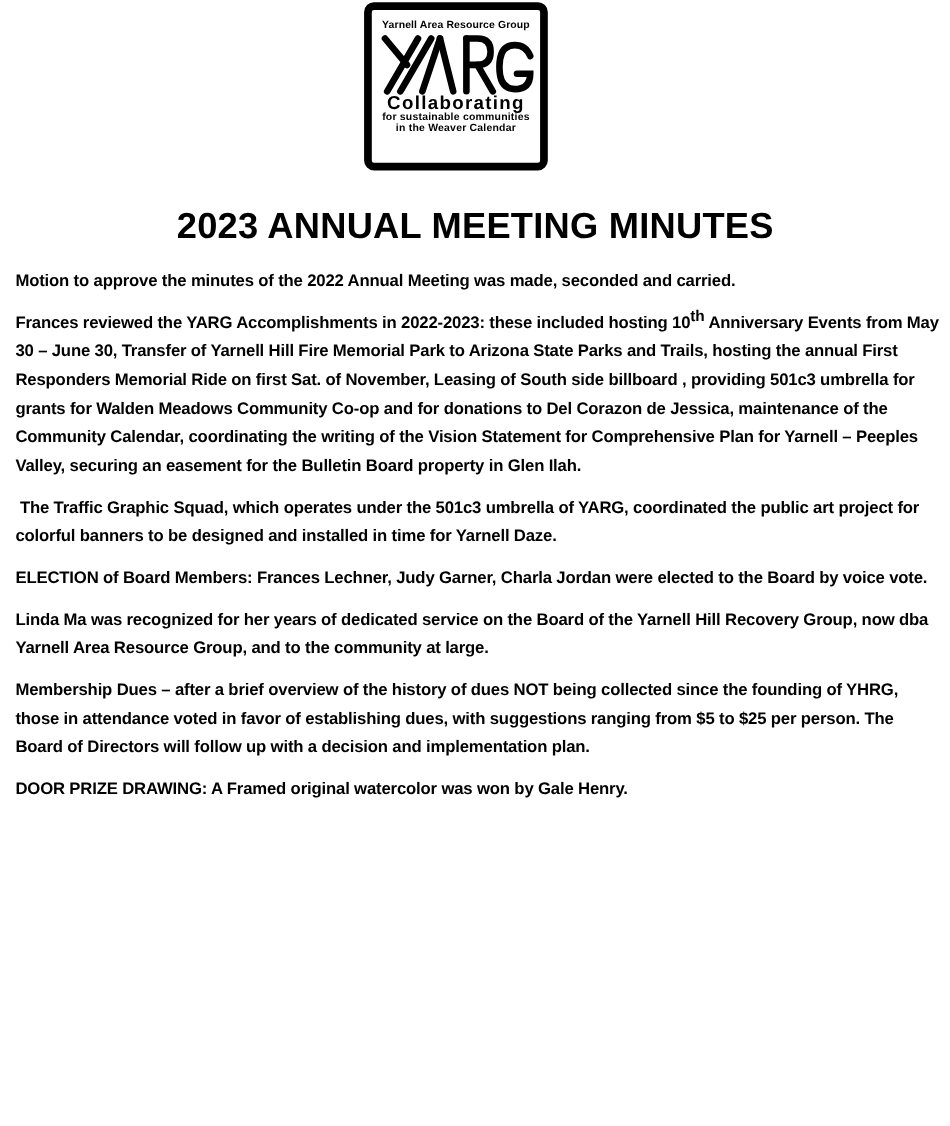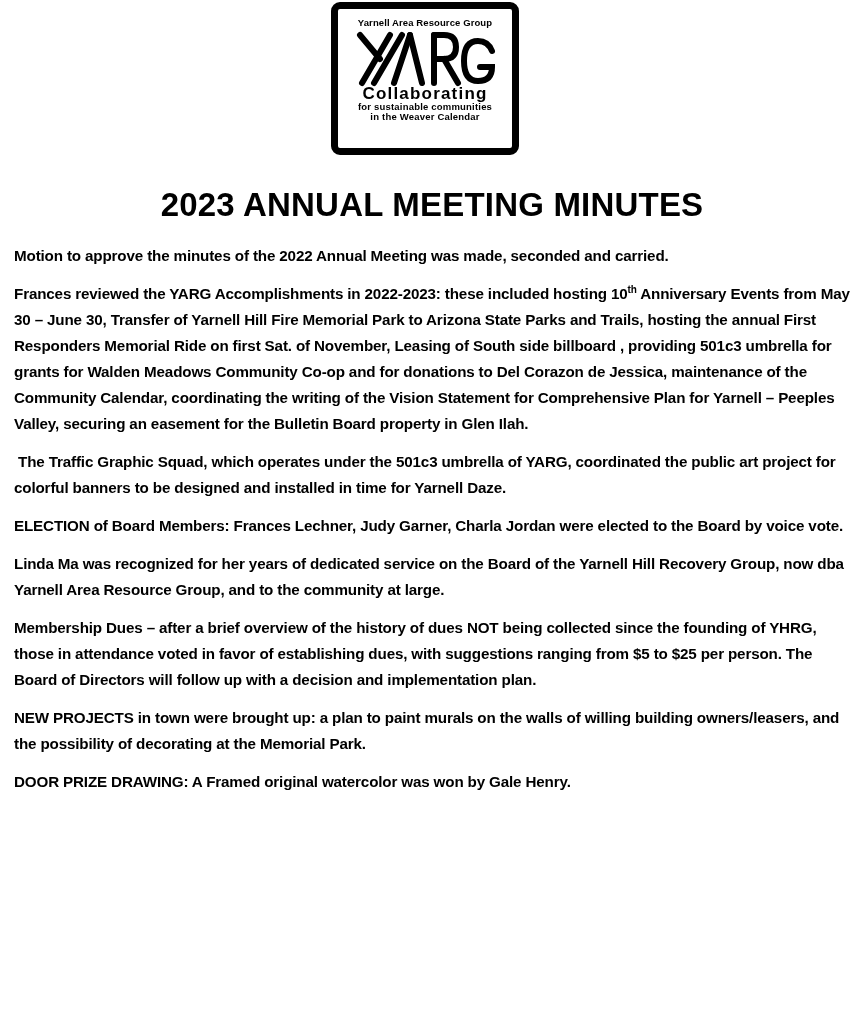--- a/index.html
+++ b/index.html
@@ -1,41 +1,41 @@
 <!DOCTYPE html>
 <html><head>
   <meta charset="utf-8">
   <style>
     html, body { margin: 0; padding: 0; background: #ffffff; }
     body {
       width: 864px; height: 1024px; overflow: hidden; position: relative;
       font-family: "Liberation Sans", sans-serif; color: #000;
     }
     .logo {
-      position: absolute; left: 331px; top: 2px; width: 188px; height: 153px;
+      position: absolute; left: 331px; top: 2px; width: 167px; height: 153px;
       box-sizing: border-box; border: 7px solid #000; border-radius: 9px;
       background: #fff; text-align: center;
     }
     .logo-top { font-size: 9.5px; font-weight: bold; margin-top: 8px; letter-spacing: 0.1px; }
     .logo-mark { display: block; margin: 1px auto 0; }
     .logo-collab { font-size: 17px; font-weight: bold; letter-spacing: 1.2px; line-height: 16px; margin-top: -1px; }
     .logo-sub { font-size: 9.5px; font-weight: bold; line-height: 10px; letter-spacing: 0.2px; }
     .title {
       position: absolute; left: 0; top: 186px; width: 864px; text-align: center;
       font-size: 33px; font-weight: bold; letter-spacing: 0.2px;
     }
     .body-text {
       position: absolute; left: 14px; top: 243px; width: 840px;
     }
     .para {
       font-size: 15.2px; font-weight: bold; line-height: 26px; margin: 0 0 12px 0;
       letter-spacing: -0.15px;
     }
     .para.gap { margin-bottom: 32px; }
-    sup { font-size: 10px; line-height: 0; text-align: center; }
+    sup { font-size: 14px; line-height: 0; text-align: center; }
   </style>
 </head>
 <body>
 
 <div class="logo">
   <div class="logo-top">Yarnell Area Resource Group</div>
   <svg class="logo-mark" width="150" height="58" viewBox="0 0 150 58">
     <g stroke="#000" stroke-width="6" stroke-linecap="round" fill="none">
       <line x1="10" y1="6" x2="30" y2="30"></line>
       <line x1="40" y1="6" x2="12" y2="54"></line>
@@ -55,15 +55,14 @@
 
 <div class="title">2023 ANNUAL MEETING MINUTES</div>
 
 <div class="body-text">
   <p class="para">Motion to approve the minutes of the 2022 Annual Meeting was made, seconded and carried.</p>
   <p class="para"><span>Frances reviewed the YARG Accomplishments in 2022-2023:   these included hosting 10</span><sup>th</sup><span> Anniversary Events from May 30 – June 30, Transfer of Yarnell Hill Fire Memorial Park to Arizona State Parks and Trails, hosting the annual First Responders Memorial Ride on first Sat. of November, Leasing of South side billboard , providing 501c3 umbrella for grants for Walden Meadows Community Co-op  and  for donations to Del Corazon de Jessica, maintenance of the Community Calendar, coordinating the writing of the Vision Statement for Comprehensive Plan for Yarnell – Peeples Valley, securing an easement for the Bulletin Board property in Glen Ilah.</span></p>
   <p class="para" style="white-space: pre-wrap;"> The Traffic Graphic Squad, which operates under the 501c3 umbrella of YARG, coordinated the public art project for colorful banners to be designed and installed in time for Yarnell Daze.</p>
   <p class="para">ELECTION of Board Members:   Frances Lechner, Judy Garner, Charla Jordan were elected to the Board by voice vote.</p>
   <p class="para">Linda Ma was recognized for her years of dedicated service on the Board of the Yarnell Hill Recovery Group, now dba Yarnell Area Resource Group, and to the community at large.</p>
   <p class="para">Membership Dues – after a brief overview of the history of dues NOT being collected since the founding of YHRG, those in attendance voted in favor of establishing dues, with suggestions ranging from $5 to $25 per person.  The Board of Directors will follow up with a decision and implementation plan.</p>
-  <p class="para">NEW PROJECTS in town were brought up:  a plan to paint murals on the walls of willing building owners/leasers, and the possibility of decorating at the Memorial Park.</p>
   <p class="para">DOOR PRIZE DRAWING:  A Framed original watercolor was won by Gale Henry.</p>
 </div>
 
 </body></html>

